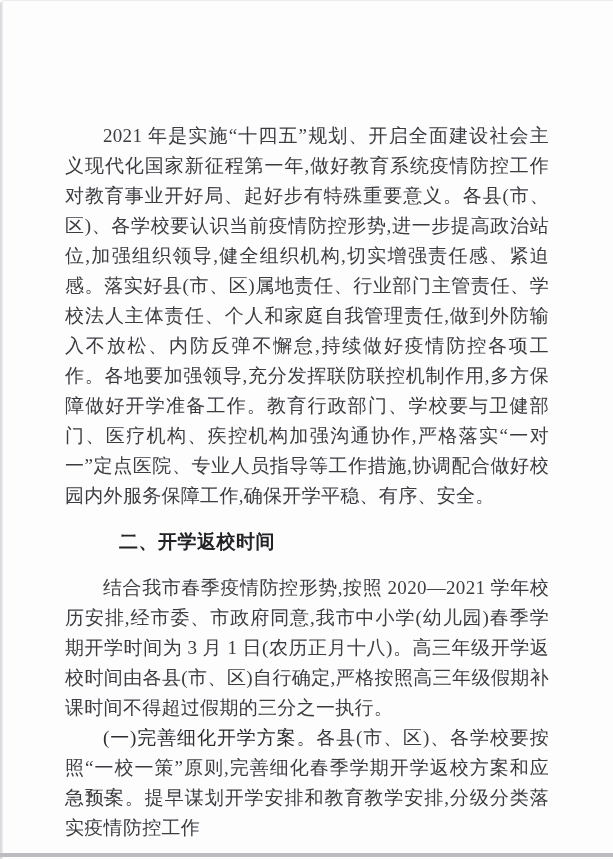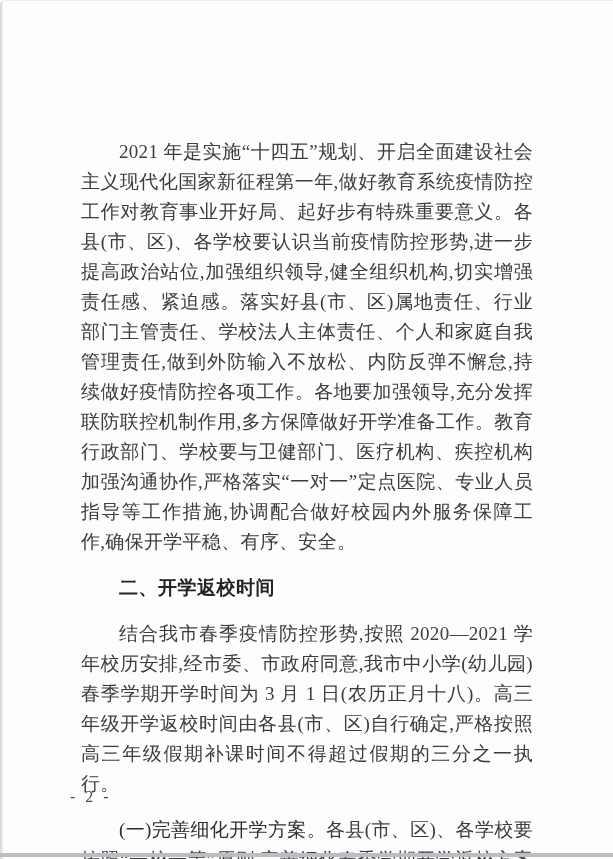--- a/index.html
+++ b/index.html
@@ -34,21 +34,21 @@
     left: 65px;
     right: 64px;
     top: 121px;
     color: #3b3b40;
     font-family: "Liberation Serif", serif;
     font-size: 19px;
     line-height: 30px;
     text-align: justify;
   }
   .para {
-    margin: 16px;
+    margin: 0;
     text-indent: 2em;
     letter-spacing: 0.3px;
   }
   .heading {
     margin: 16px;
     font-family: "Liberation Sans", sans-serif;
     font-size: 19px;
     line-height: 30px;
     font-weight: 700;
     color: #232327;

